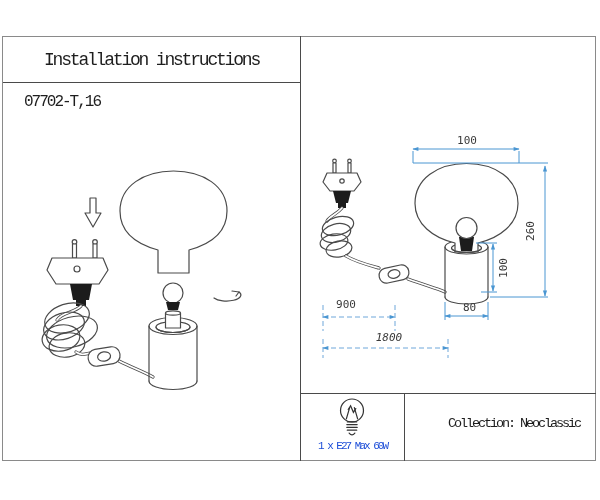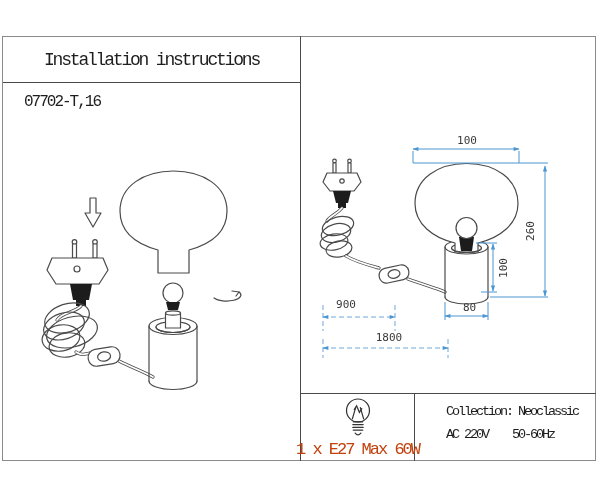--- a/index.html
+++ b/index.html
@@ -20,23 +20,23 @@
   .cord-in{fill:none;stroke:#fff;stroke-width:1.7;stroke-linecap:round;}
   .dim-line{stroke:#4a96d2;stroke-width:1;fill:none;}
   .dim-dash{stroke:#6ea7da;stroke-width:1;fill:none;stroke-dasharray:5 3;}
   .dim{position:absolute;font-family:"DejaVu Sans Mono",monospace;font-size:11px;color:#3a3a3a;
        text-align:center;line-height:12px;}
   .dim.vert{transform:rotate(-90deg);}
   .bottom-box{position:absolute;left:301px;top:393px;width:295px;height:68px;
               border-top:1px solid #4a4a4a;display:flex;box-sizing:border-box;}
   .cell-bulb{width:114px;border-right:1px solid #4a4a4a;box-sizing:border-box;
              display:flex;flex-direction:column;align-items:center;}
-  .cell-bulb .lbl{font-size:17px;letter-spacing:-2px;white-space:pre;margin-top:1px;color:#c2410c;}
+  .cell-bulb .lbl{font-size:11px;letter-spacing:-2px;white-space:pre;margin-top:1px;color:#1d4ed8;}
   .cell-info{flex:1;padding:5px 0 0 27px;}
-  .cell-info p{margin:4px;font-size:13.5px;letter-spacing:-2.1px;line-height:18.5px;
+  .cell-info p{margin:16px;font-size:13.5px;letter-spacing:-2.1px;line-height:18.5px;
                white-space:pre;color:#1e1e1e;}
 </style>
 </head>
 <body>
 
 <div class="page">
 
   <div class="frame"></div>
   <div class="divider-v"></div>
 
@@ -192,34 +192,33 @@
         <line class="dim-dash" x1="323" y1="348" x2="448" y2="348" marker-start="url(#arr)" marker-end="url(#arr)"></line>
       </g>
     </g>
   </svg>
 
   <div class="dim" style="left:447px;top:135px;width:40px;">100</div>
   <div class="dim vert" style="left:511px;top:225px;width:40px;">260</div>
   <div class="dim vert" style="left:484px;top:262px;width:40px;">100</div>
   <div class="dim" style="left:446px;top:302px;width:47px;">80</div>
   <div class="dim" style="left:326px;top:299px;width:40px;">900</div>
-  <div class="dim" style="left:364px;top:332px;width:50px;">1800</div>
+  <div class="dim" style="left:364px;top:332px;width:50px;font-style:italic;">1800</div>
 
   <div class="bottom-box">
     <div class="cell-bulb">
       <svg style="position:static;margin-top:3px;" width="32" height="42" viewBox="0 0 34 44">
         <g fill="none" stroke="#333" stroke-width="1.3" stroke-linecap="round">
           <circle cx="17" cy="14" r="12.2"></circle>
           <path d="M 11 23 L 14.5 11 M 23 23 L 19.5 11"></path>
           <path d="M 13 13 l 2.5 -4 l 3 7 l 2.5 -4"></path>
           <path d="M 12 26 L 22 26 M 11.5 29 L 22.5 29 M 11.5 32 L 22.5 32 M 12 35 L 22 35"></path>
           <path d="M 14 38 Q 17 42 20 38"></path>
         </g>
       </svg>
       <div class="lbl">1 x E27 Max 60W</div>
     </div>
     <div class="cell-info">
       <p>Collection: Neoclassic</p>
-      <p>AC 220V    50-60Hz</p>
     </div>
   </div>
 
 </div>
 
 </body></html>

